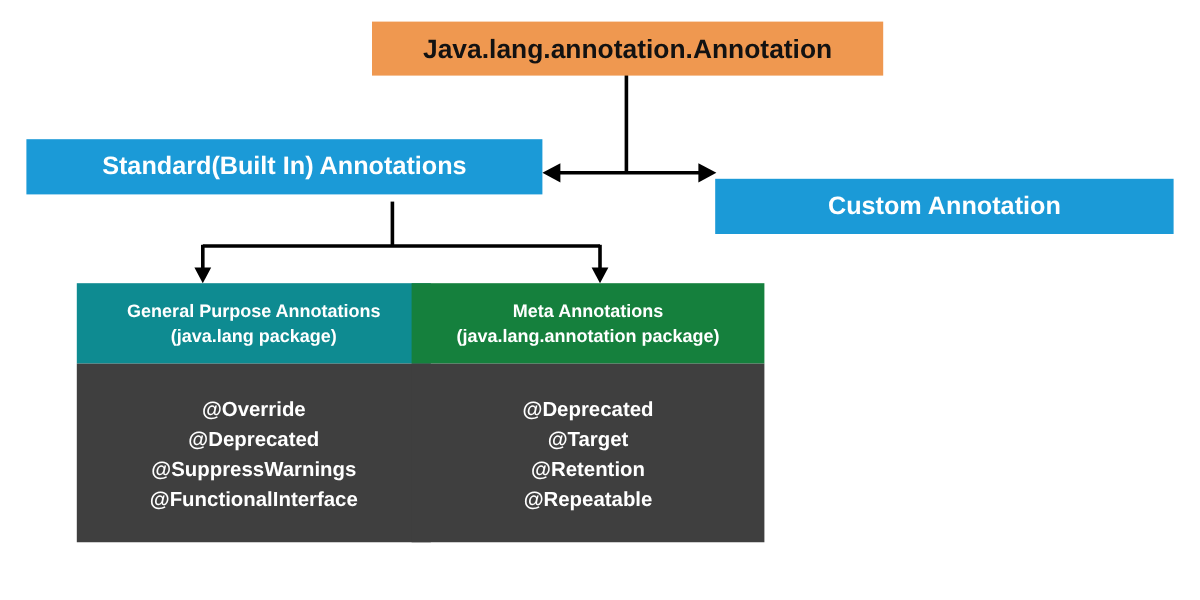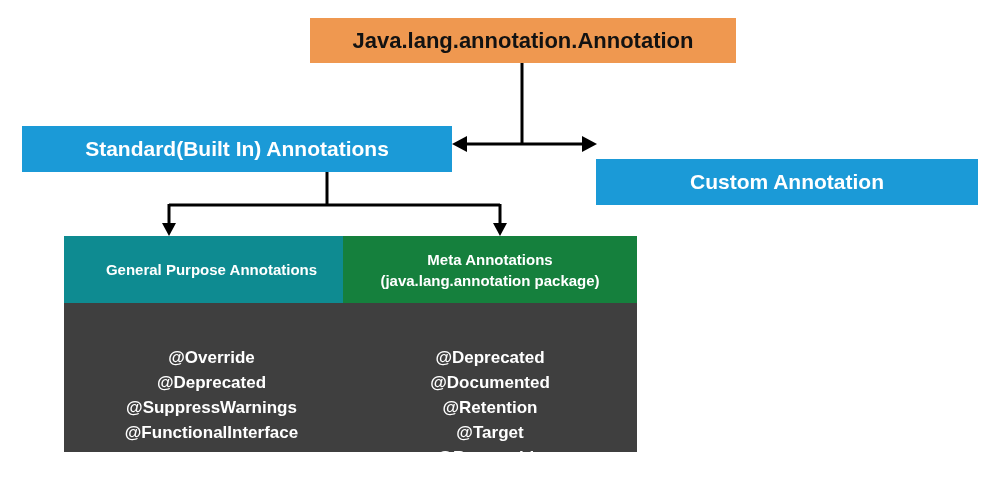--- a/index.html
+++ b/index.html
@@ -29,21 +29,21 @@
     left: 310px; top: 18px;
     width: 426px; height: 45px;
     color: #121212;
     font-size: 22px;
     font-weight: bold;
   }
   .level2-box {
     color: #ffffff;
     font-size: 21px;
     font-weight: bold;
-    top: 126px;
+    top: 116px;
     height: 46px;
   }
   .standard-box { left: 22px;  width: 430px; }
   .custom-box   { left: 596px; width: 382px; margin-top: 33px; }
   .group {
     position: absolute;
     top: 236px;
   }
   .group-left  { left: 22px;  width: 295px; margin-left: 42px; }
   .group-right { left: 343px; width: 294px; }
@@ -55,21 +55,21 @@
     justify-content: center;
     color: #ffffff;
     font-size: 15px;
     font-weight: bold;
     line-height: 21px;
     text-align: center;
   }
   .group-body {
     height: 183px;
     box-sizing: border-box;
-    padding-top: 42px;
+    padding-top: 26px;
     color: #ffffff;
     font-size: 17px;
     font-weight: bold;
     line-height: 25px;
     text-align: center;
   }
 </style>
 </head>
 <body>
 
@@ -96,36 +96,36 @@
 
   <div class="box root-box" style="background-color: rgb(239, 152, 80);">Java.lang.annotation.Annotation</div>
 
   <div class="box level2-box standard-box" style="background-color: rgb(27, 154, 215);">Standard(Built In) Annotations</div>
 
   <div class="box level2-box custom-box" style="background-color: rgb(27, 154, 215);">Custom Annotation</div>
 
   <div class="group group-left">
     <div class="group-header" style="background-color: rgb(14, 139, 145);">
       <div>General Purpose Annotations</div>
+      <div>(java.lang package)</div>
     </div>
     <div class="group-body" style="background-color: rgb(63, 63, 63);">
       <div>@Override</div>
       <div>@Deprecated</div>
       <div>@SuppressWarnings</div>
       <div>@FunctionalInterface</div>
     </div>
   </div>
 
   <div class="group group-right">
     <div class="group-header" style="background-color: #15803d;">
       <div>Meta Annotations</div>
       <div>(java.lang.annotation package)</div>
     </div>
     <div class="group-body" style="background-color: rgb(63, 63, 63);">
       <div>@Deprecated</div>
-      <div>@Documented</div>
+      <div>@Target</div>
       <div>@Retention</div>
-      <div>@Target</div>
       <div>@Repeatable</div>
     </div>
   </div>
 
 </div>
 
 </body></html>

